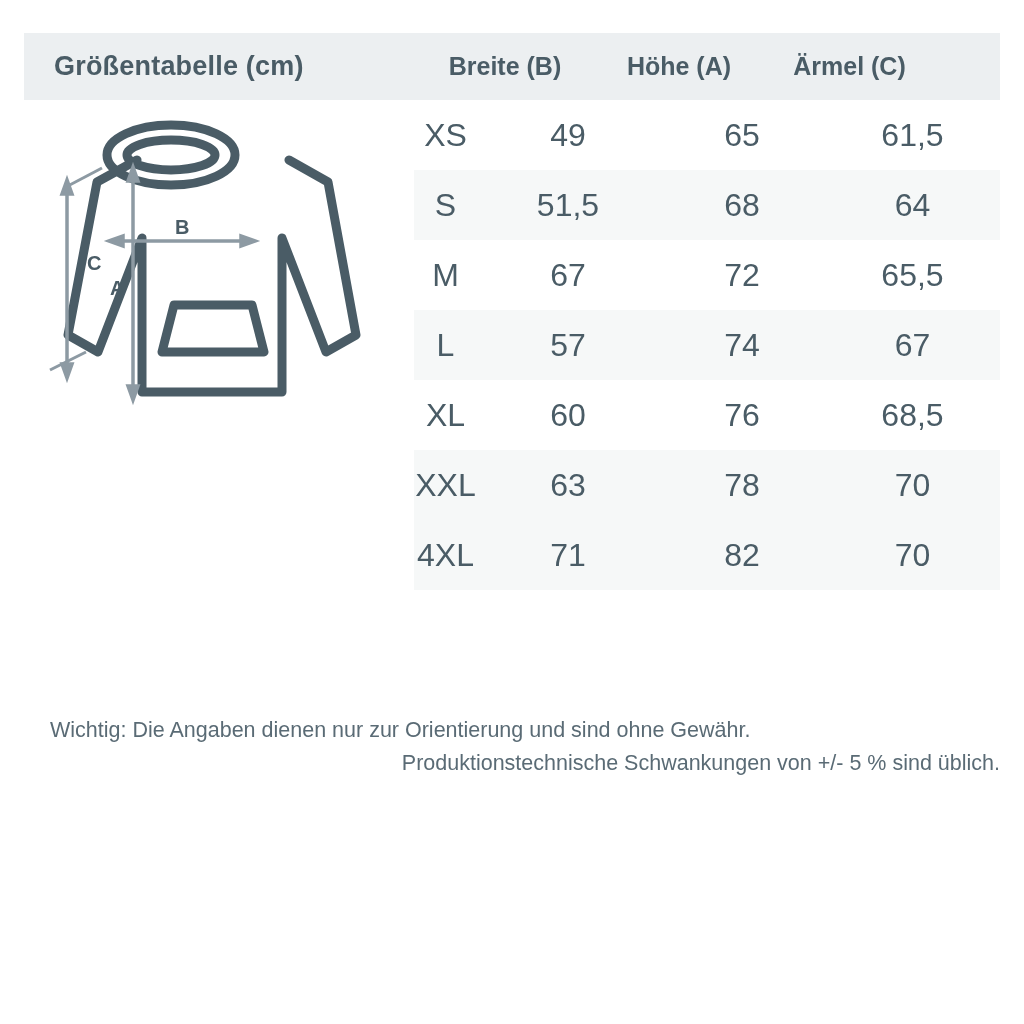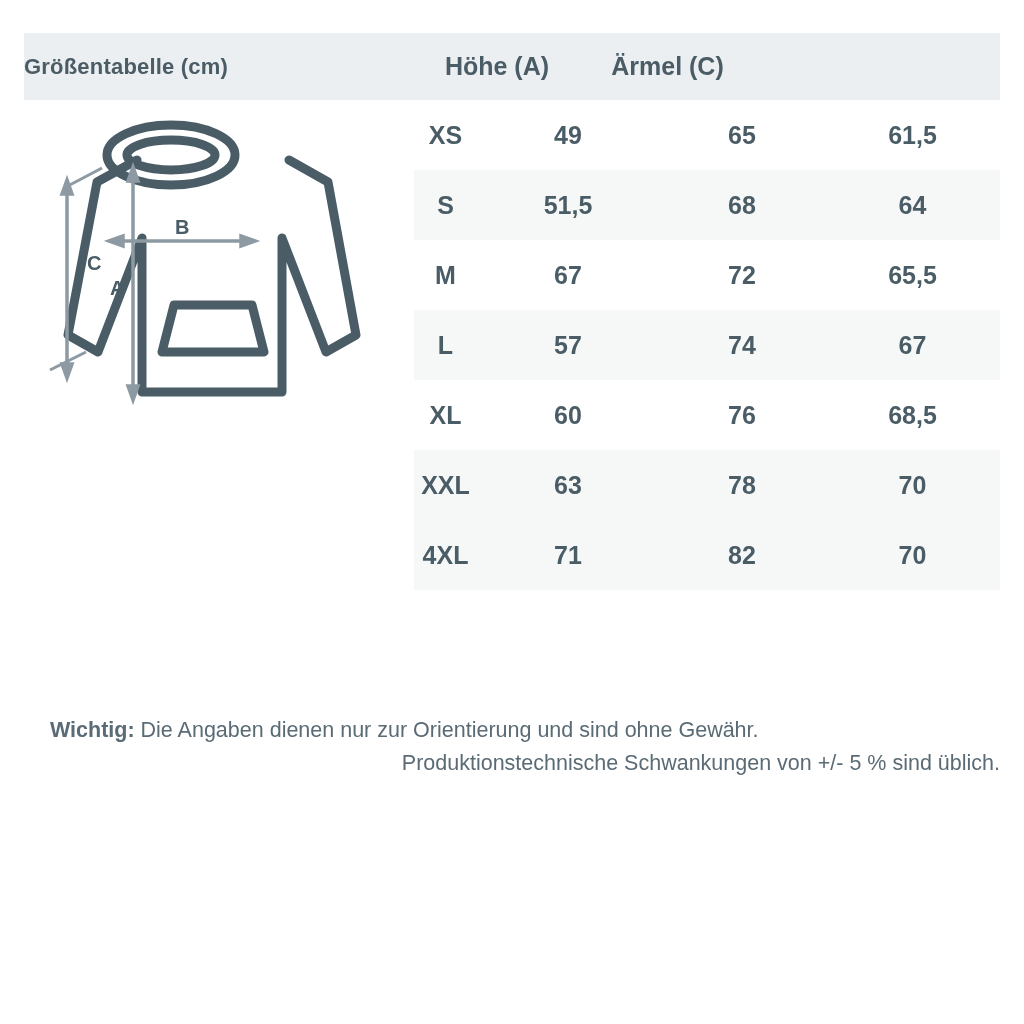--- a/index.html
+++ b/index.html
@@ -25,22 +25,23 @@
 
   
   .header {
     background: #eceff1;
     height: 67px;
     display: flex;
     align-items: center;
   }
   .header-title {
     width: 390px;
+    padding-left: 30px;
     box-sizing: border-box;
-    font-size: 22px;
+    font-size: 27px;
     font-weight: bold;
     color: #4a5c66;
     letter-spacing: 0.2px;
   }
   .header-col {
     font-size: 25px;
     font-weight: bold;
     color: #4a5c66;
     text-align: center;
   }
@@ -67,23 +68,23 @@
 
   .size-table {
     width: 586px;
     flex: 0 0 586px;
     border-collapse: collapse;
   }
   .size-table tr { height: 70px; }
   .size-table tr.alt { background: #f6f8f8; }
   .size-table td {
     text-align: center;
-    font-size: 25px;
-    color: #4a5c66;
-    font-weight: bold;
+    font-size: 32px;
+    color: #4a5c66;
+    font-weight: normal;
     padding: 0;
   }
   .size-table td.size-label { width: 63px; }
   .size-table td.v-b { width: 182px; }
   .size-table td.v-a { width: 166px; }
   .size-table td.v-c { width: 175px; }
 
   
   .note {
     margin-top: 22px;
@@ -94,20 +95,21 @@
   }
   .note-line2 { display: block; text-align: right; }
 </style>
 </head>
 <body>
 
 <div class="sheet">
 
   <div class="header">
     <div class="header-title">Größentabelle (cm)</div>
+    <div class="header-col col-b">Breite (B)</div>
     <div class="header-col col-a">Höhe (A)</div>
     <div class="header-col col-c">Ärmel (C)</div>
   </div>
 
   <div class="body-area">
 
     <div class="illustration">
       <svg width="360" height="300" viewBox="0 0 360 300">
         <g fill="none" stroke="#4a5c66" stroke-width="9" stroke-linejoin="round" stroke-linecap="round">
 
@@ -189,17 +191,17 @@
             <td class="v-b">71</td>
             <td class="v-a">82</td>
             <td class="v-c">70</td>
           </tr>
         </tbody>
     </table>
 
   </div>
 
   <div class="note">
-    <span style="font-weight:bold;">Wichtig:</span><span> Die Angaben dienen nur zur Orientierung und sind ohne Gewähr.</span>
+    <span style="font-weight:normal;">Wichtig:</span><span> Die Angaben dienen nur zur Orientierung und sind ohne Gewähr.</span>
     <span class="note-line2">Produktionstechnische Schwankungen von +/- 5 % sind üblich.</span>
   </div>
 
 </div>
 
 </body></html>

